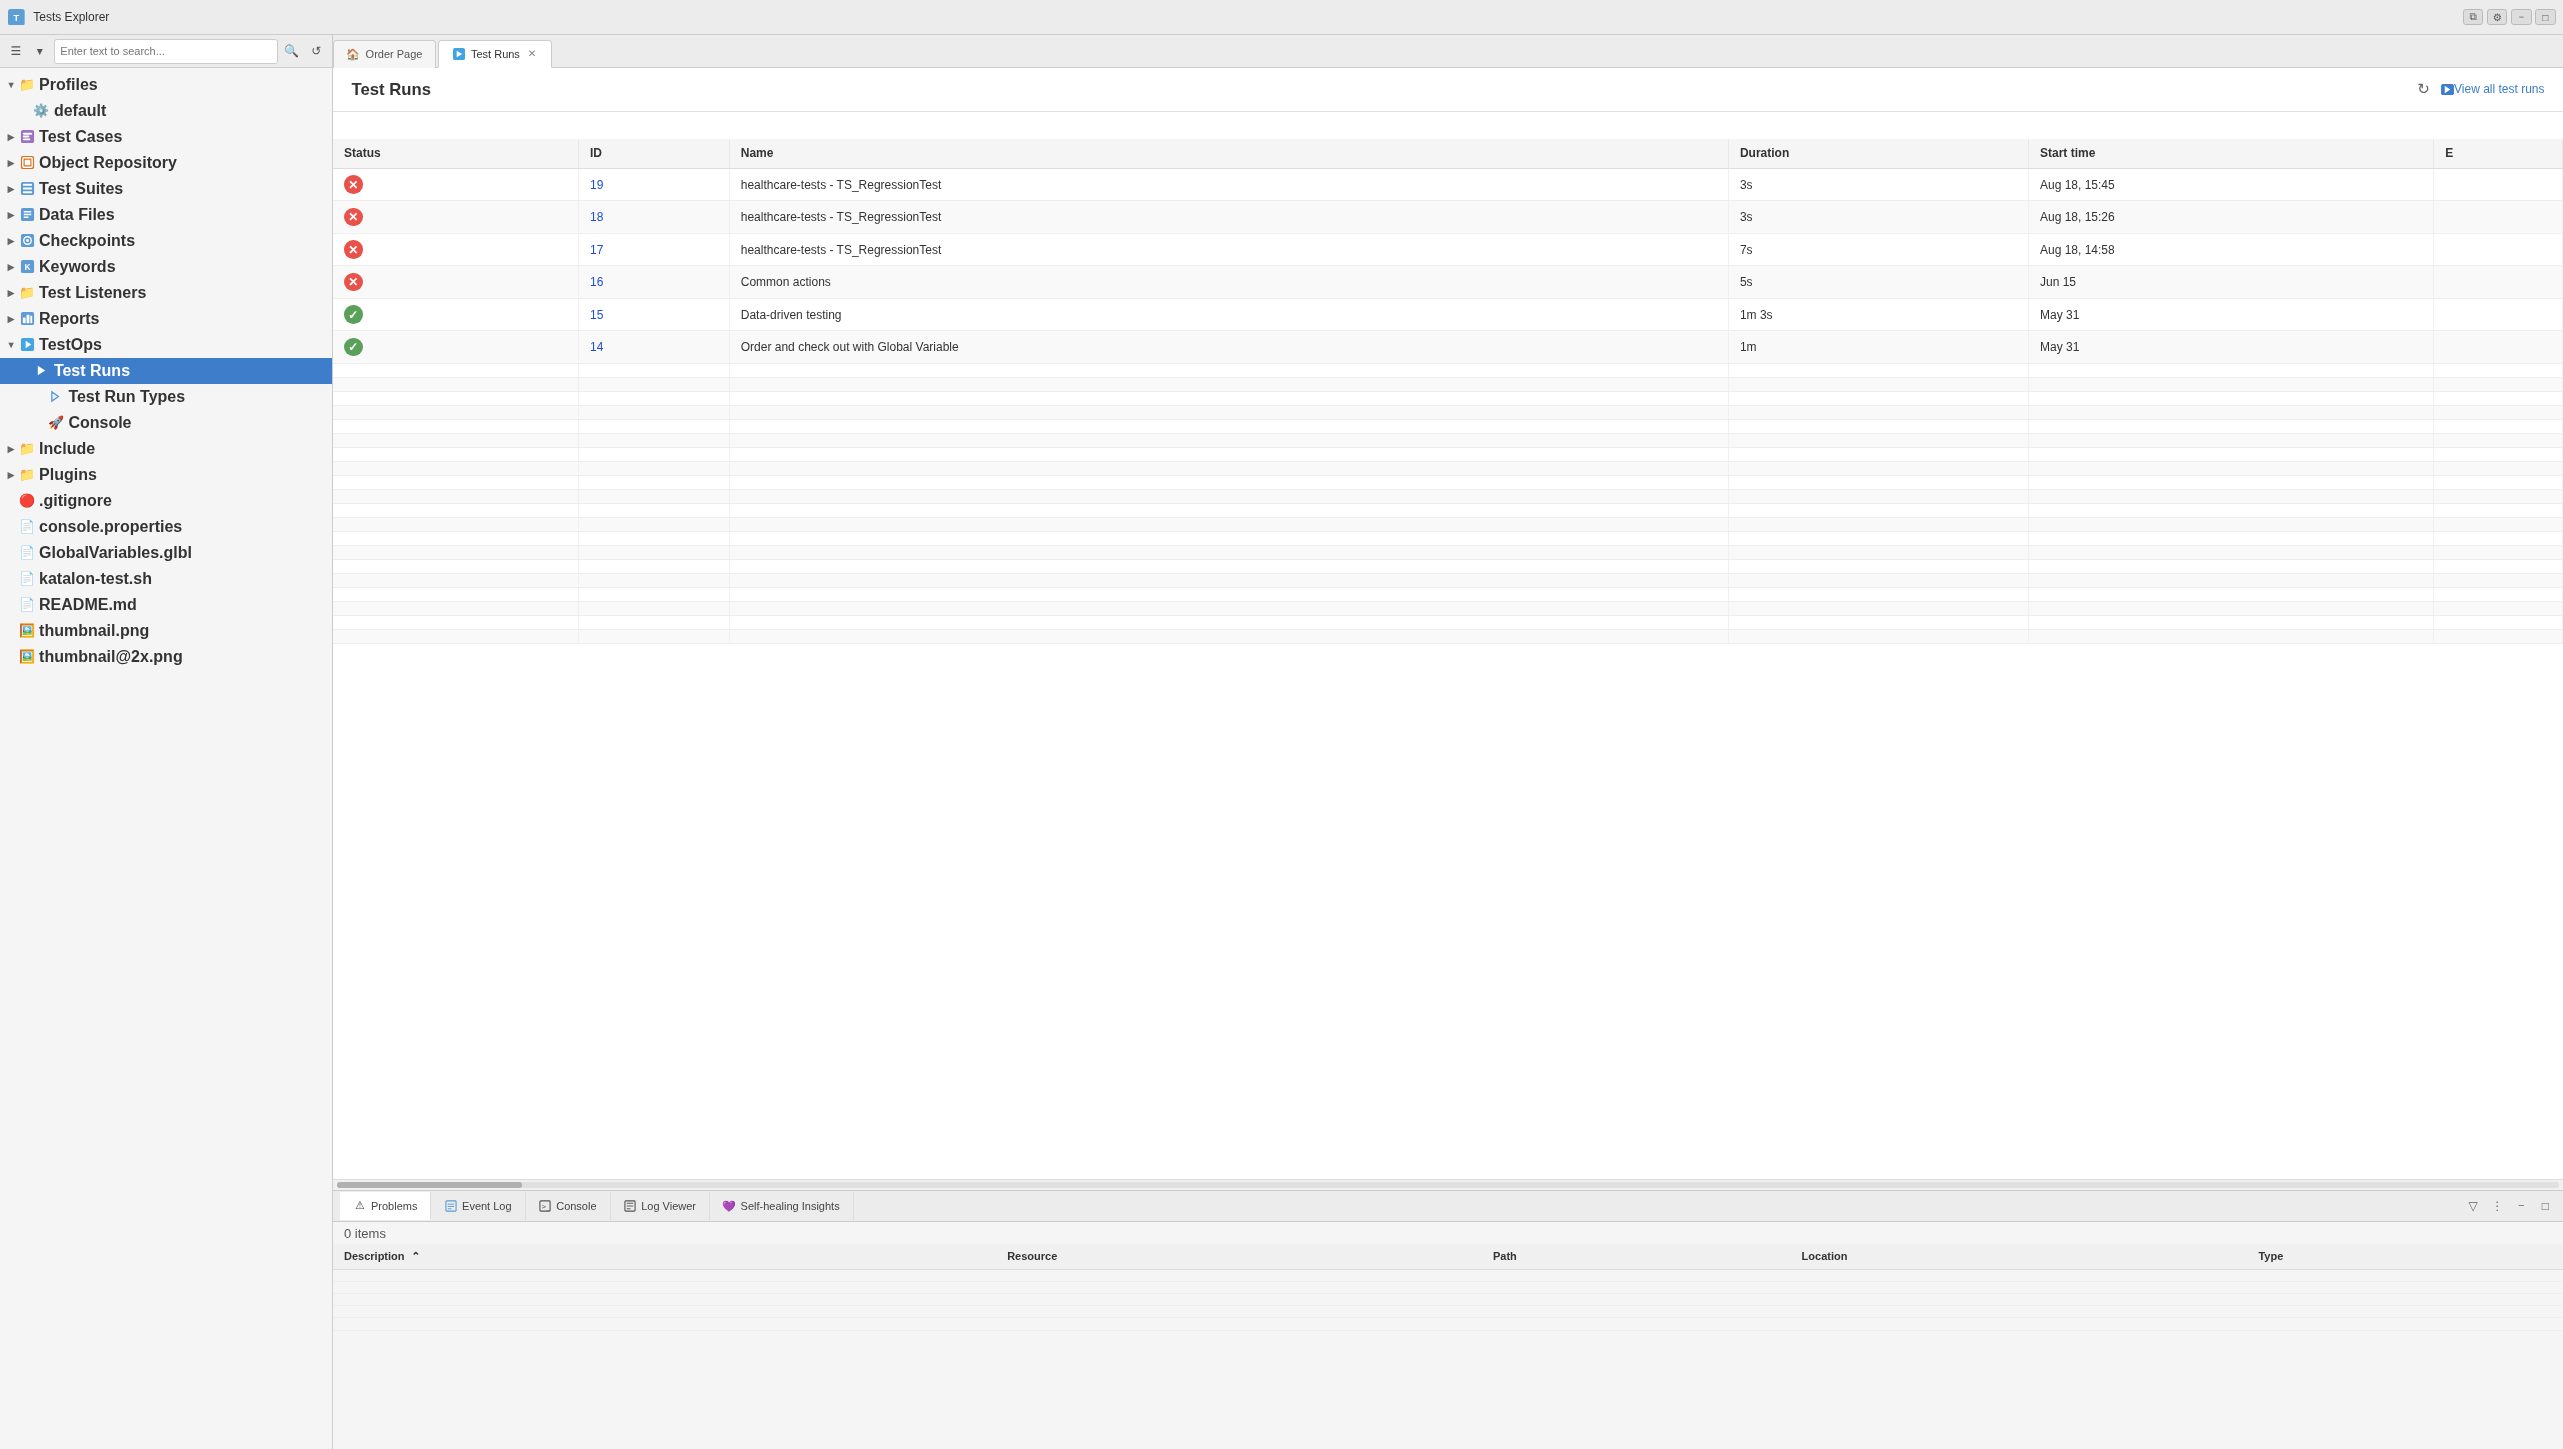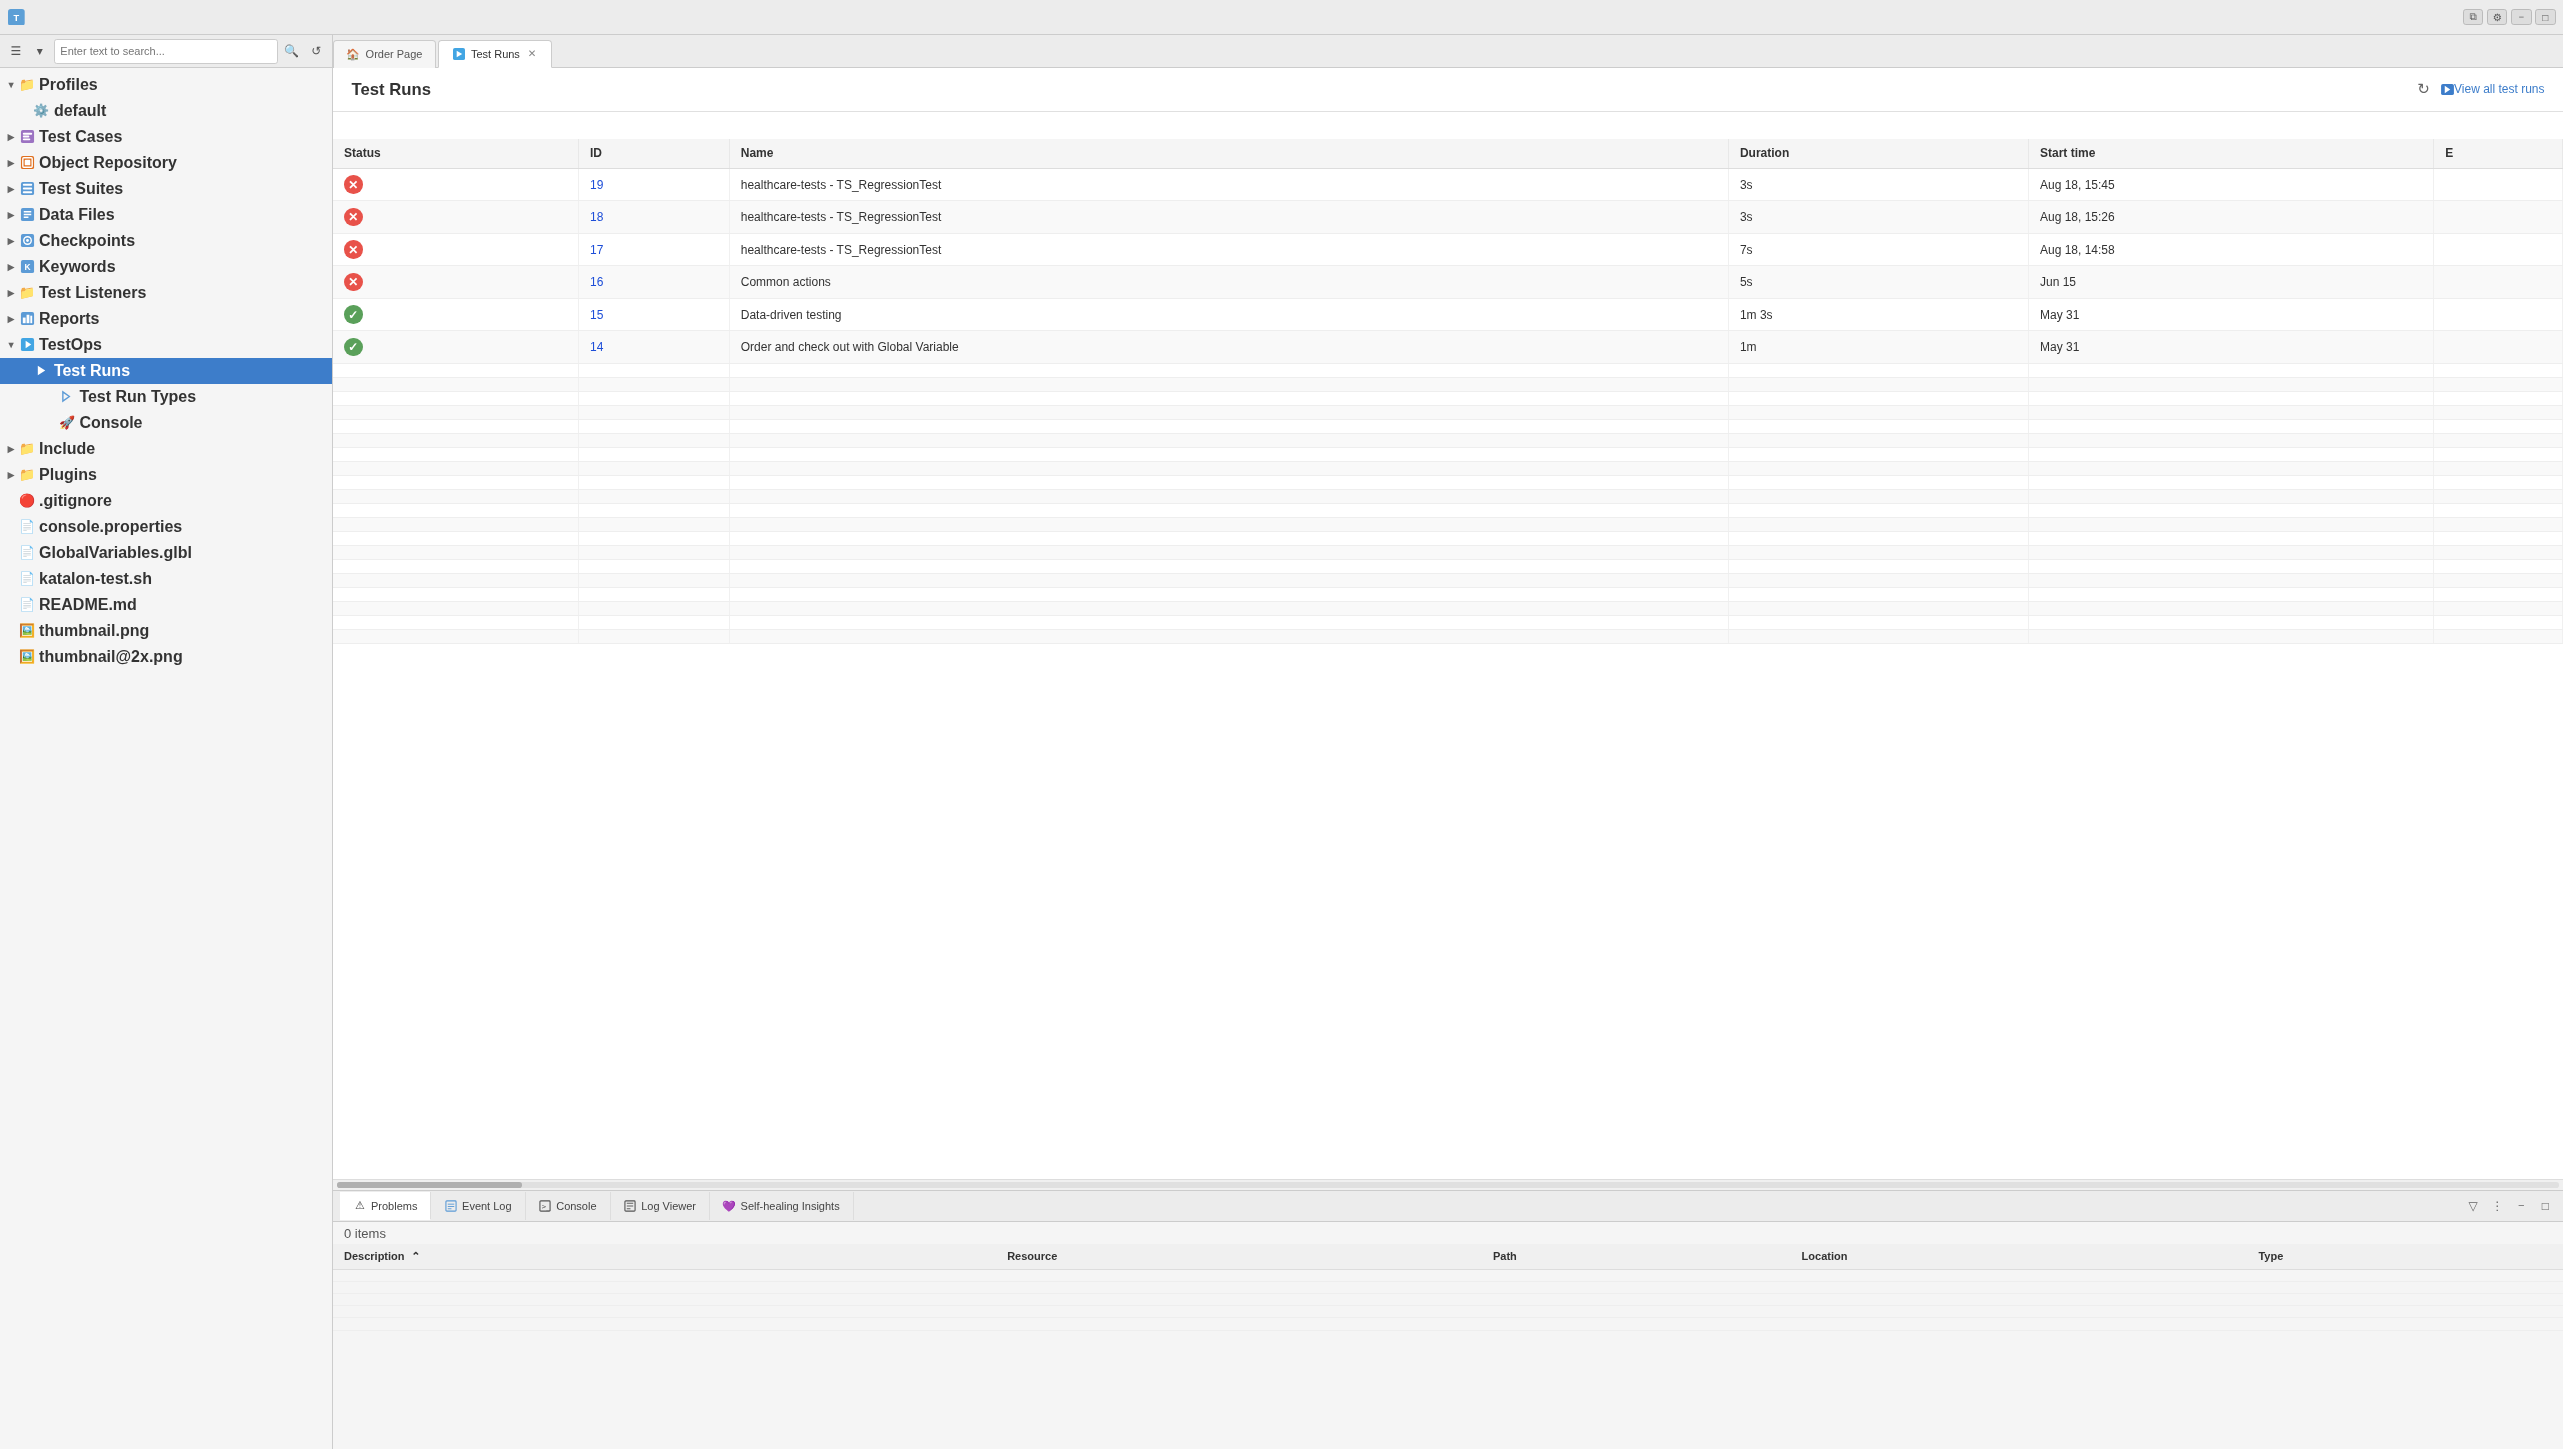--- a/index.html
+++ b/index.html
@@ -23,21 +23,21 @@
     .sidebar-search { flex: 1; height: 25px; border: 0.9px solid #ccc; border-radius: 2.8px; padding: 0 5.6px; font-size: 11px; background: white; }
     .sidebar-icon-btn { width: 20.4px; height: 20.4px; display: flex; align-items: center; justify-content: center; cursor: pointer; border: none; background: none; color: #555; font-size: 12px; }
     .sidebar-tree { flex: 1; overflow-y: auto; padding: 3.7px 0; }
 
     .tree-item { display: flex; align-items: center; height: 26px; padding: 0 3.7px; cursor: pointer; user-select: none; }
     .tree-item.selected { background: #3d7dca; color: white; }
     .tree-item.selected .tree-label { color: white; }
 
     .tree-indent-0 { padding-left: 3.7px; }
     .tree-indent-1 { padding-left: 18.5px; }
-    .tree-indent-2 { padding-left: 44px; }
+    .tree-indent-2 { padding-left: 33px; }
 
     .tree-arrow { width: 15px; height: 15px; display: flex; align-items: center; justify-content: center; font-size: 9.3px; color: #666; flex-shrink: 0; }
     .tree-arrow.open::before { content: '▼'; }
     .tree-arrow.closed::before { content: '▶'; }
     .tree-arrow.leaf { width: 15px; }
 
     .tree-icon { width: 16.7px; height: 16.7px; display: flex; align-items: center; justify-content: center; margin-right: 3.7px; font-size: 13px; flex-shrink: 0; }
     .tree-label { font-size: 16px; color: #333; white-space: nowrap; font-weight: bold; }
 
     
@@ -108,20 +108,21 @@
 
 <div class="app-window">
 
   <div class="title-bar">
     <div class="title-bar-icon">
       <svg width="16.7" height="16.7" viewBox="0 0 18 18" style="font-size:13px">
         <rect width="18" height="18" rx="3" fill="#5c9fd6"></rect>
         <text x="9" y="13" text-anchor="middle" fill="white" font-size="10" font-weight="bold">T</text>
       </svg>
     </div>
+    <span class="title-bar-title">Tests Explorer</span>
     <div class="title-bar-controls">
       <div class="title-bar-btn">⧉</div>
       <div class="title-bar-btn">⚙</div>
       <div class="title-bar-btn">－</div>
       <div class="title-bar-btn">□</div>
     </div>
   </div>
 
   <div class="main-layout">
 

